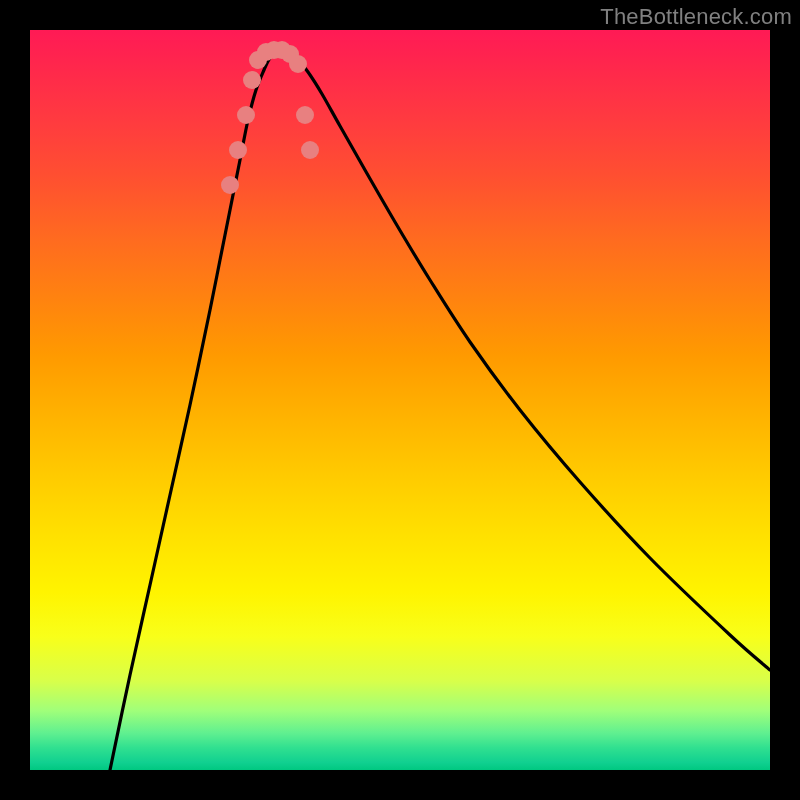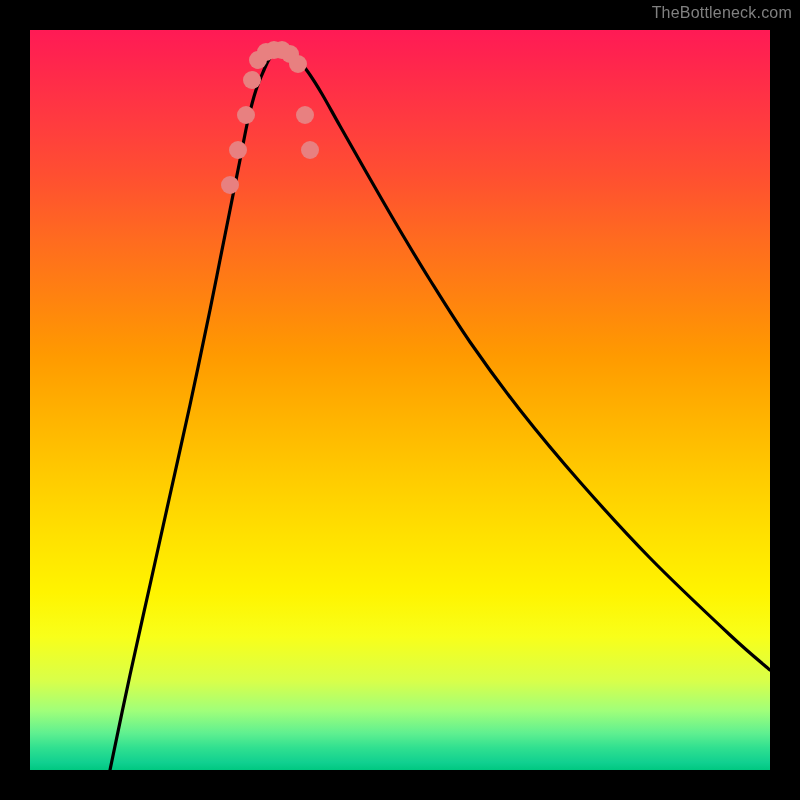--- a/index.html
+++ b/index.html
@@ -50,21 +50,21 @@
       #30e090 97%,
       #10d090 99%,
       #00c880 100%
     );
   }
   .watermark {
     position: absolute;
     top: 4px;
     right: 8px;
     color: #808080;
-    font-size: 16px;
+    font-size: 22px;
     font-weight: 500;
     letter-spacing: 0.2px;
     user-select: none;
   }
   svg.curve {
     position: absolute;
     inset: 0;
   }
 </style>
 </head>

